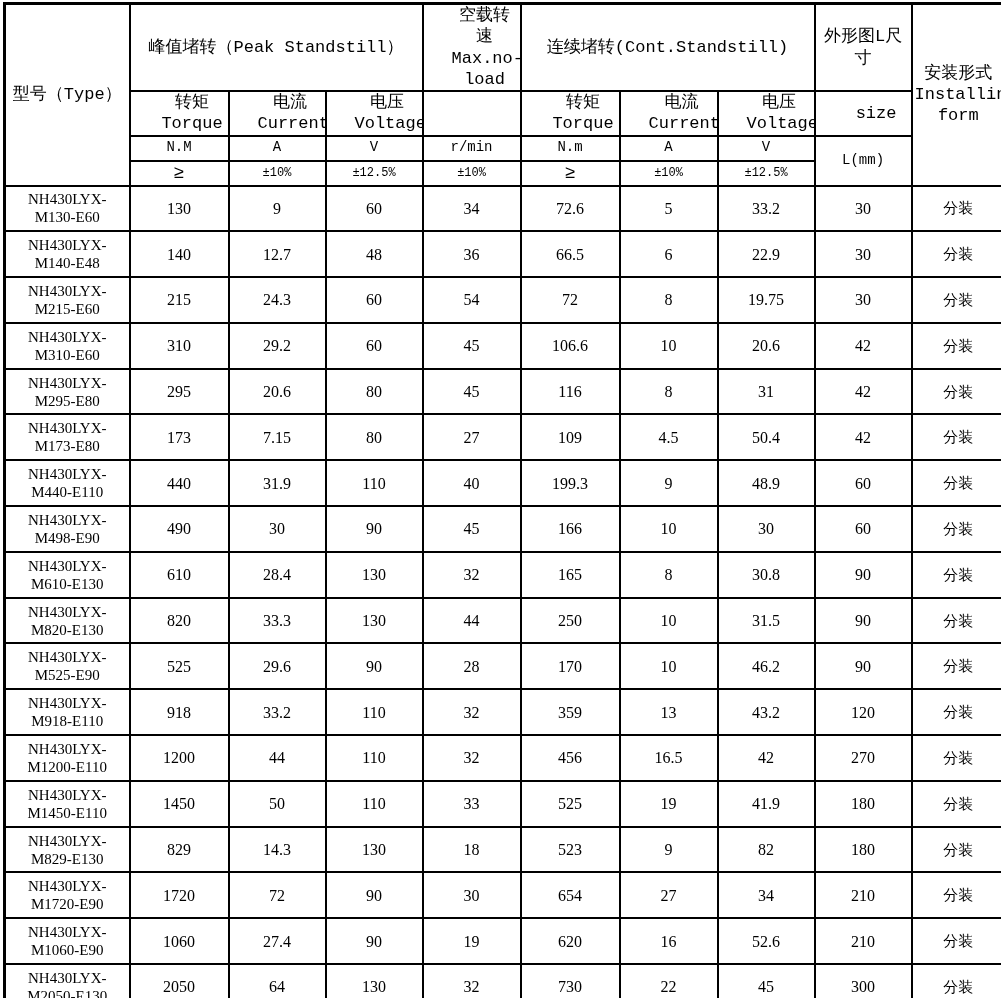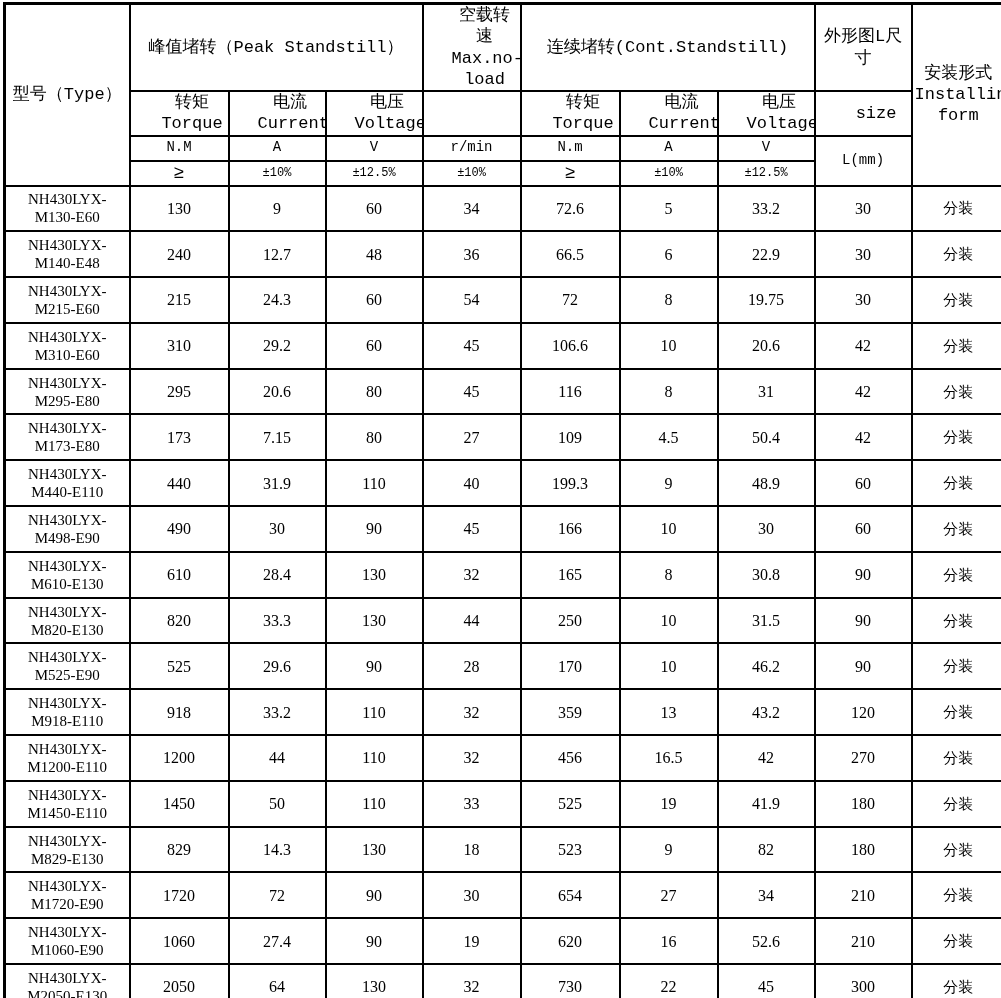--- a/index.html
+++ b/index.html
@@ -128,21 +128,21 @@
     <td>72.6</td>
     <td>5</td>
     <td>33.2</td>
     <td>30</td>
     <td class="install">分装</td>
   </tr>
 
   <tr>
     <td class="model">NH430LYX-
 M140-E48</td>
-    <td>240</td>
+    <td>140</td>
     <td>12.7</td>
     <td>48</td>
     <td>36</td>
     <td>66.5</td>
     <td>6</td>
     <td>22.9</td>
     <td>30</td>
     <td class="install">分装</td>
   </tr>
 

